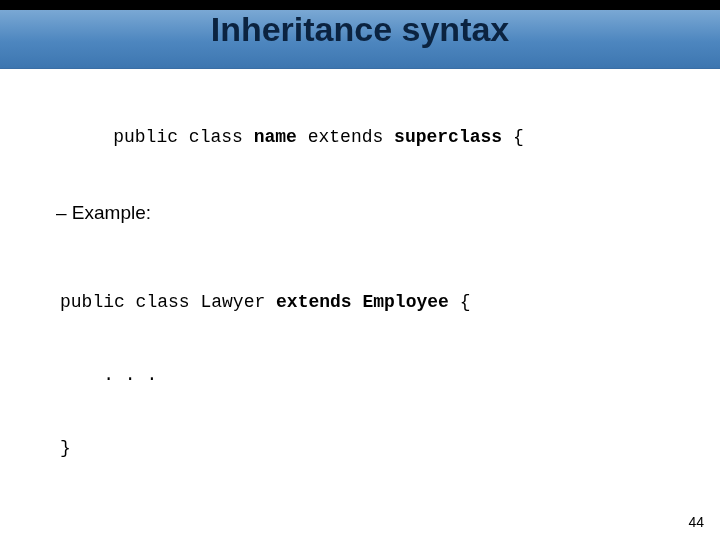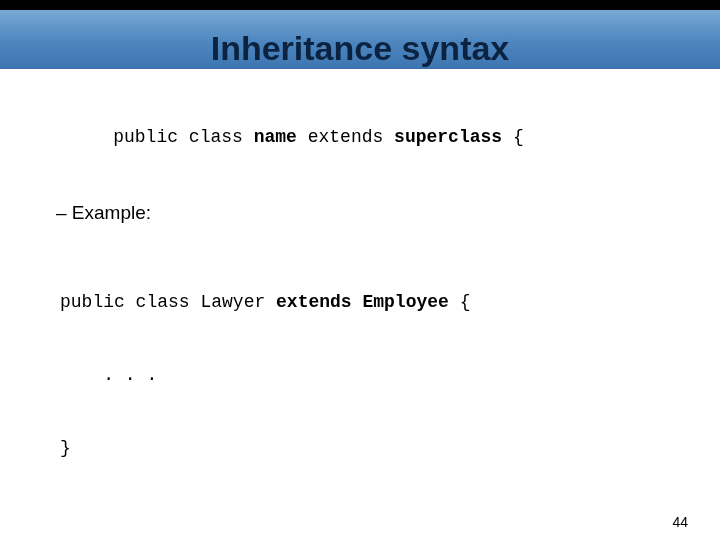--- a/index.html
+++ b/index.html
@@ -17,21 +17,21 @@
     width: 720px;
     height: 10px;
     background: #000;
   }
   .title-band {
     width: 720px;
     height: 58px;
     background: linear-gradient(to bottom, #7aa8d4 0%, #4d86bf 55%, #3d76b0 100%);
     border-bottom: 1px solid #3a6ea5;
     display: flex;
-    align-items: flex-end;
+    align-items: flex-start;
     justify-content: center;
   }
   .title-band h1 {
     margin: 0;
     font-family: Verdana, Geneva, sans-serif;
     font-weight: 700;
     font-size: 34px;
     color: #0b2340;
     letter-spacing: 0px;
   }
@@ -52,21 +52,21 @@
   .example-label {
     margin: 8px 0 16px 28px;
     font-size: 19px;
   }
   .example-code {
     margin: 0 0 0 32px;
   }
   .example-code .line { display:block; }
   .page-num {
     position: absolute;
-    right: 32px;
+    right: 16px;
     bottom: 10px;
     font-size: 14px;
     color: #000;
     font-family: Verdana, Geneva, sans-serif;
   }
 </style>
 </head>
 <body>
 
 <div class="topbar"></div>

